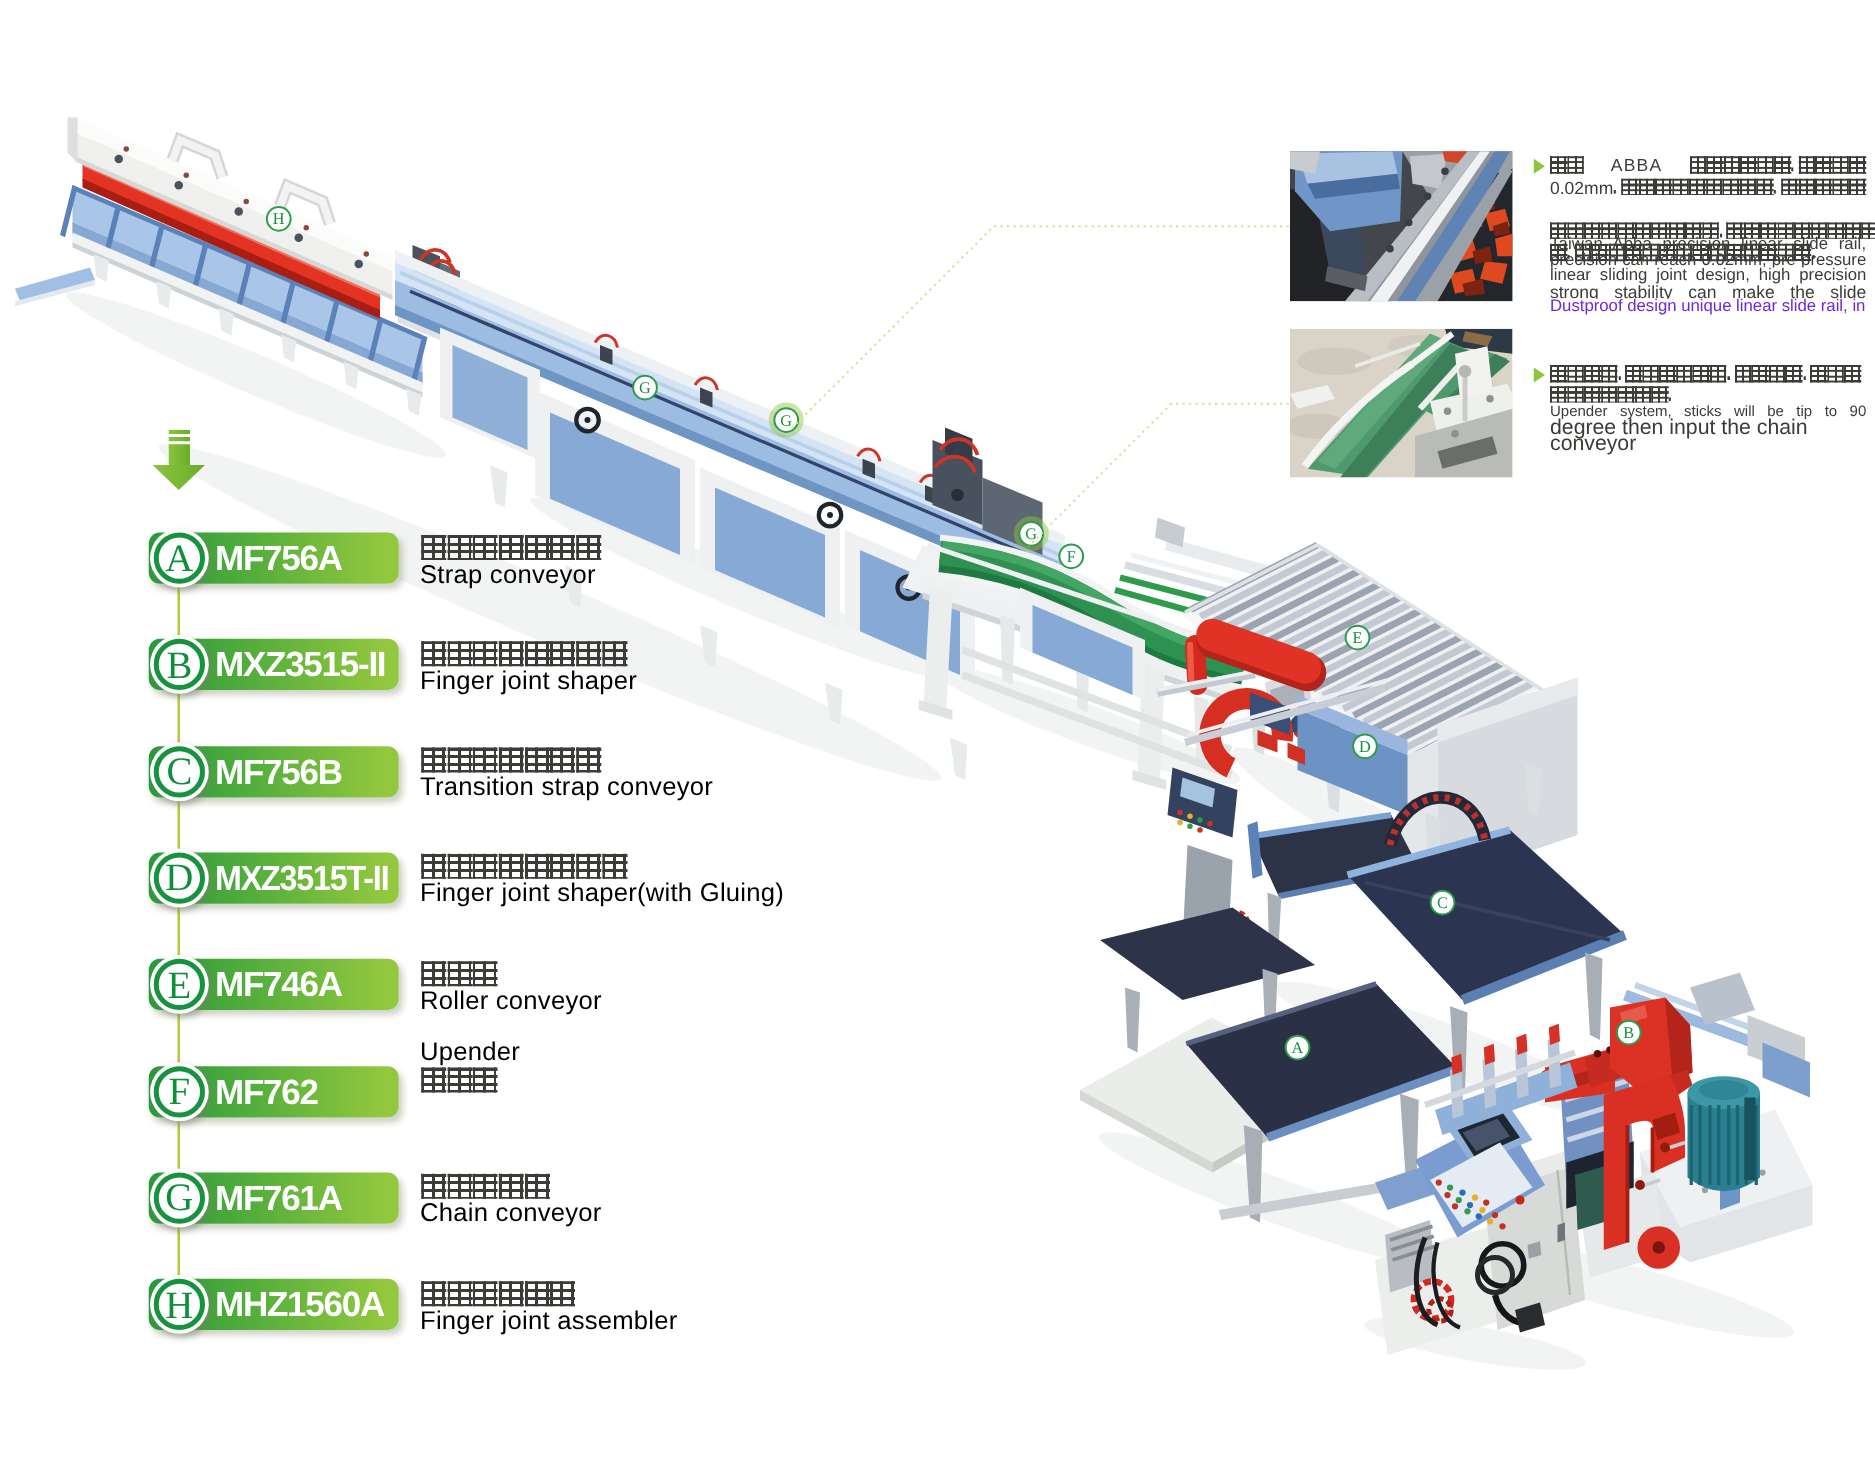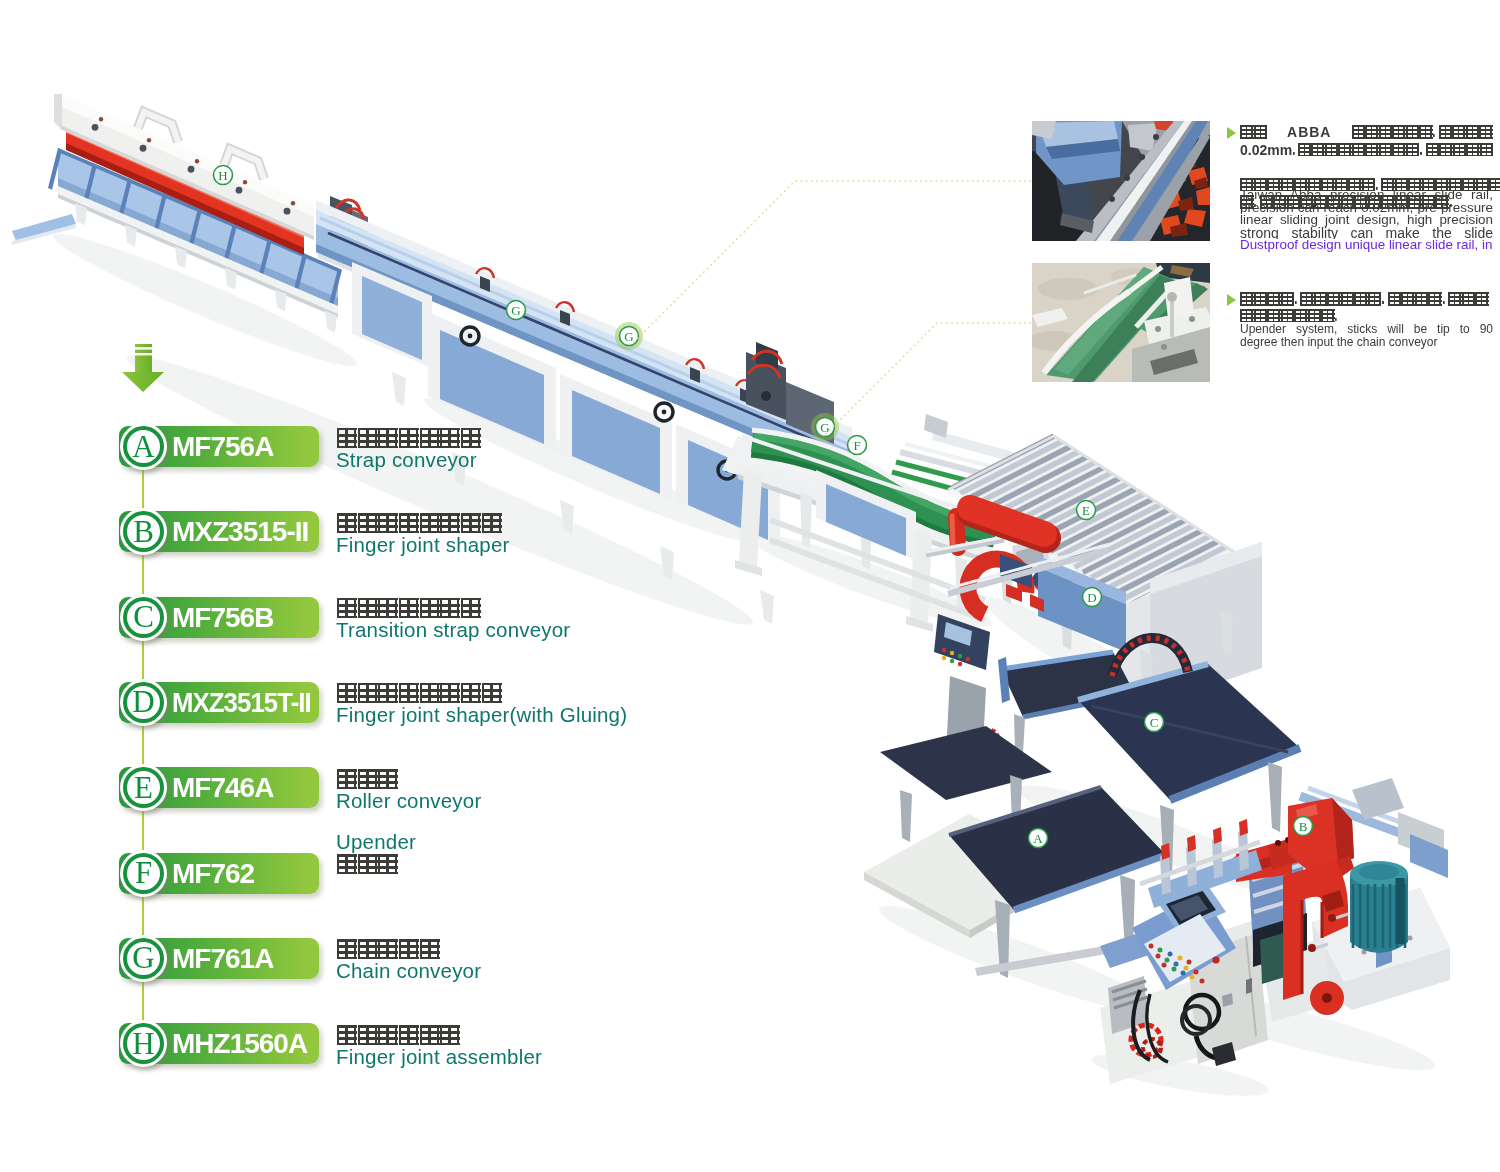--- a/index.html
+++ b/index.html
@@ -18,28 +18,28 @@
 .pill{position:absolute;left:119px;width:200px;height:41px;border-radius:9px;
  background:linear-gradient(90deg,#28993c,#52ad3c 40%,#93c83e 95%);
  box-shadow:3px 4px 5px rgba(140,150,120,.42)}
 .circ{position:absolute;left:120px;width:47px;height:47px;border-radius:50%;background:#fff;
  box-shadow:2px 3px 5px rgba(120,130,110,.55)}
 .circ i{position:absolute;left:3px;top:3px;width:33px;height:33px;border-radius:50%;border:4px solid #17923f;
  background:#fff;font-style:normal;display:flex;align-items:center;justify-content:center;
  font-family:"Liberation Serif",serif;font-size:31px;color:#0f8e3c}
 .model{position:absolute;left:172px;color:#fff;font-weight:bold;font-size:28px;letter-spacing:-1px;line-height:41px}
 .zh{position:absolute;left:337px;color:#3b3b37}
-.en{position:absolute;left:336px;color:#0f766e;font-size:20.5px;letter-spacing:.2px}
+.en{position:absolute;left:336px;color:#000000;font-size:20.5px;letter-spacing:.2px}
 #vline{position:absolute;left:142px;top:447px;width:2px;height:597px;background:#b2cd39}
 
 .tri{position:absolute;width:0;height:0;border-left:9px solid #8cc63f;border-top:6px solid transparent;border-bottom:6px solid transparent}
 .jp{position:absolute;width:253px;color:#3b3b37}
 .cl{display:flex;justify-content:space-between;align-items:flex-start}
 .cll{display:flex;align-items:flex-start}
-.lat{font-weight:bold;letter-spacing:1px}
+.lat{font-weight:normal;letter-spacing:1px}
 .jl{text-align:justify;color:#3b3b37;overflow:hidden}
 .jl::after{content:"";display:inline-block;width:100%}
 </style>
 </head>
 <body>
 <div id="page">
 
 <svg class="abs" style="left:0;top:0" width="1500" height="1172" viewBox="0 0 1500 1172">
 <defs>
 <linearGradient id="lgBlue" x1="0" y1="0" x2="0" y2="1">
@@ -585,21 +585,21 @@
           <span class="g"></span>
           <span class="g"></span>
           <span class="g"></span>
           <span class="g"></span>
           <span class="p"></span>
         </span>
       </div>
 </div>
 <div class="jp" style="left:1240px;top:323px">
  <div class="jl" style="font-size:12px;line-height:12.8px;height:12.8px">Upender system, sticks will be tip to 90</div>
- <div style="font-size:12px;line-height:12.8px;color:#3b3b37">degree then input the chain conveyor</div>
+ <div style="font-size:17px;line-height:12.8px;color:#3b3b37">degree then input the chain conveyor</div>
 </div>
 
 <svg class="abs" style="left:118px;top:342px" width="70" height="54" viewBox="0 0 70 54">
  <defs>
         <linearGradient id="ag" x1="0" y1="0" x2="1" y2="0">
   <stop offset="0" stop-color="#8bc43e"></stop>
           <stop offset="1" stop-color="#69ad27"></stop>
         </linearGradient>
       </defs>
  <g fill="url(#ag)">

